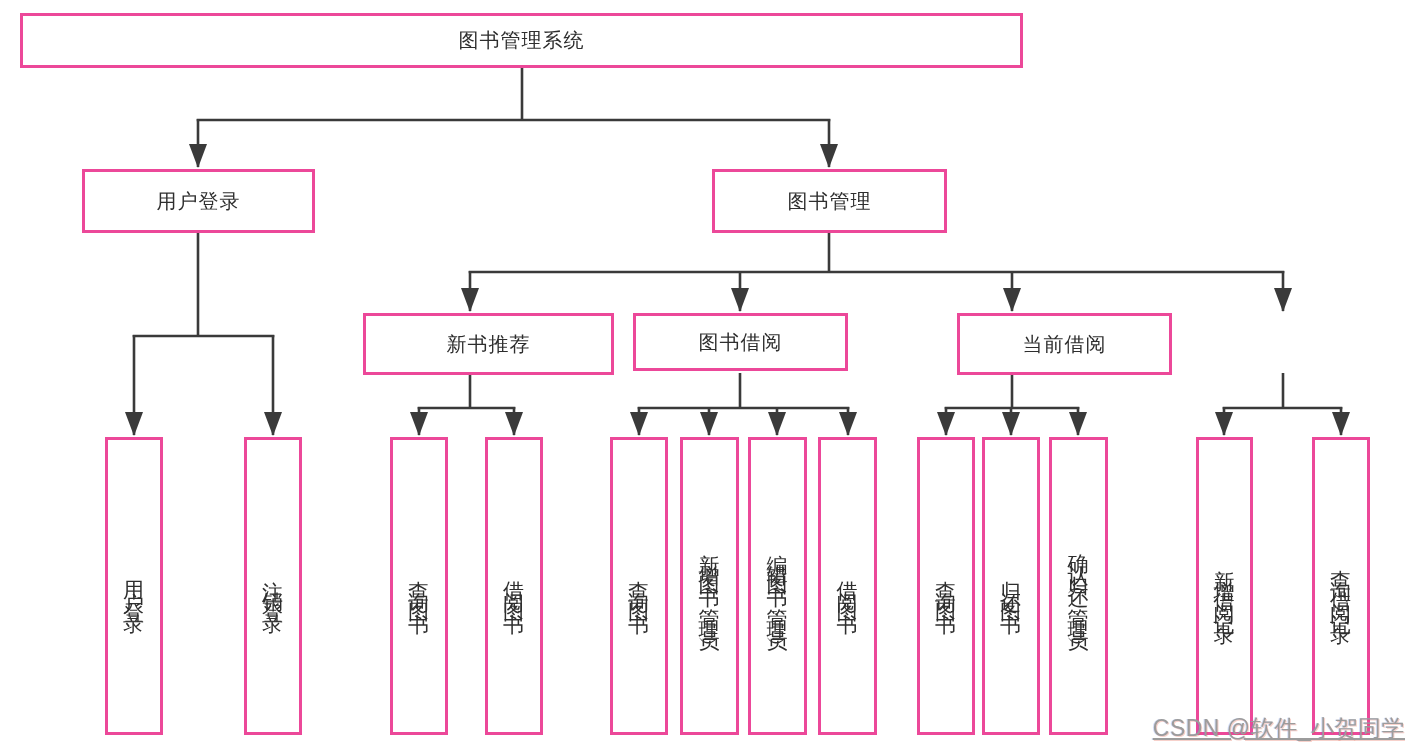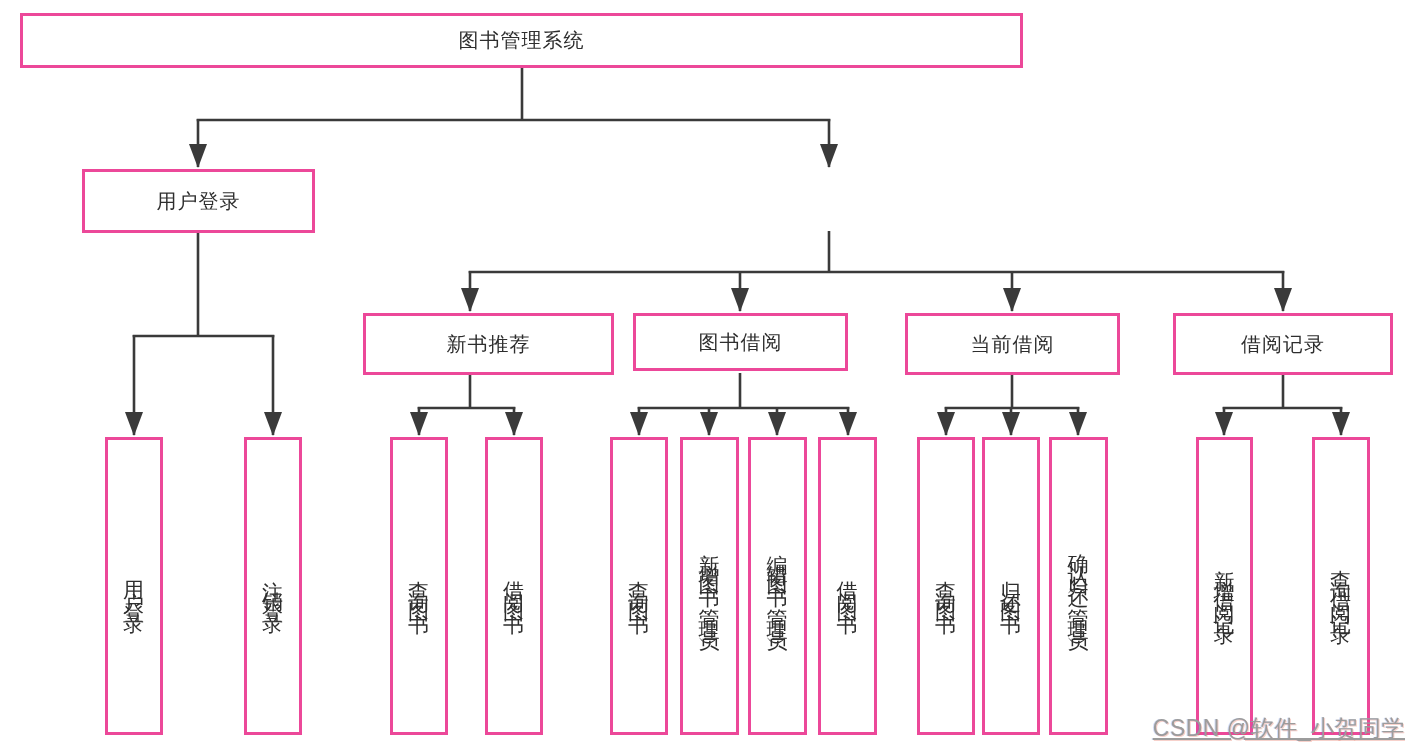--- a/index.html
+++ b/index.html
@@ -106,25 +106,25 @@
       <line x1="1283" y1="373" x2="1283" y2="409"></line>
       <line x1="1222.7" y1="408" x2="1342.3" y2="408"></line>
       <line x1="1224" y1="407" x2="1224" y2="435" marker-end="url(#arw)"></line>
       <line x1="1341" y1="407" x2="1341" y2="435" marker-end="url(#arw)"></line>
     </g>
   </svg>
 
   <div class="node" style="left:20px; top:13px; width:1003px; height:55px">图书管理系统</div>
 
   <div class="node" style="left:82px; top:169px; width:233px; height:64px">用户登录</div>
+  <div class="node" style="left:712px; top:169px; width:235px; height:64px">图书管理</div>
 
   <div class="node" style="left:363px; top:313px; width:251px; height:62px">新书推荐</div>
   <div class="node" style="left:633px; top:313px; width:215px; height:58px">图书借阅</div>
-  <div class="node" style="left:905px; top:313px; width:215px; height:62px">当前借阅</div>
-  <div class="node" style="left:1173px; top:313px; width:220px; height:62px">借阅记录</div>
+  <div class="node" style="left:957px; top:313px; width:215px; height:62px">当前借阅</div>
 
   <div class="node leaf" style="left:105px; width:58px">
     <span>用户登录</span>
   </div>
   <div class="node leaf" style="left:244px; width:58px">
     <span>注销登录</span>
   </div>
 
   <div class="node leaf" style="left:390px; width:58px">
     <span>查询图书</span>

